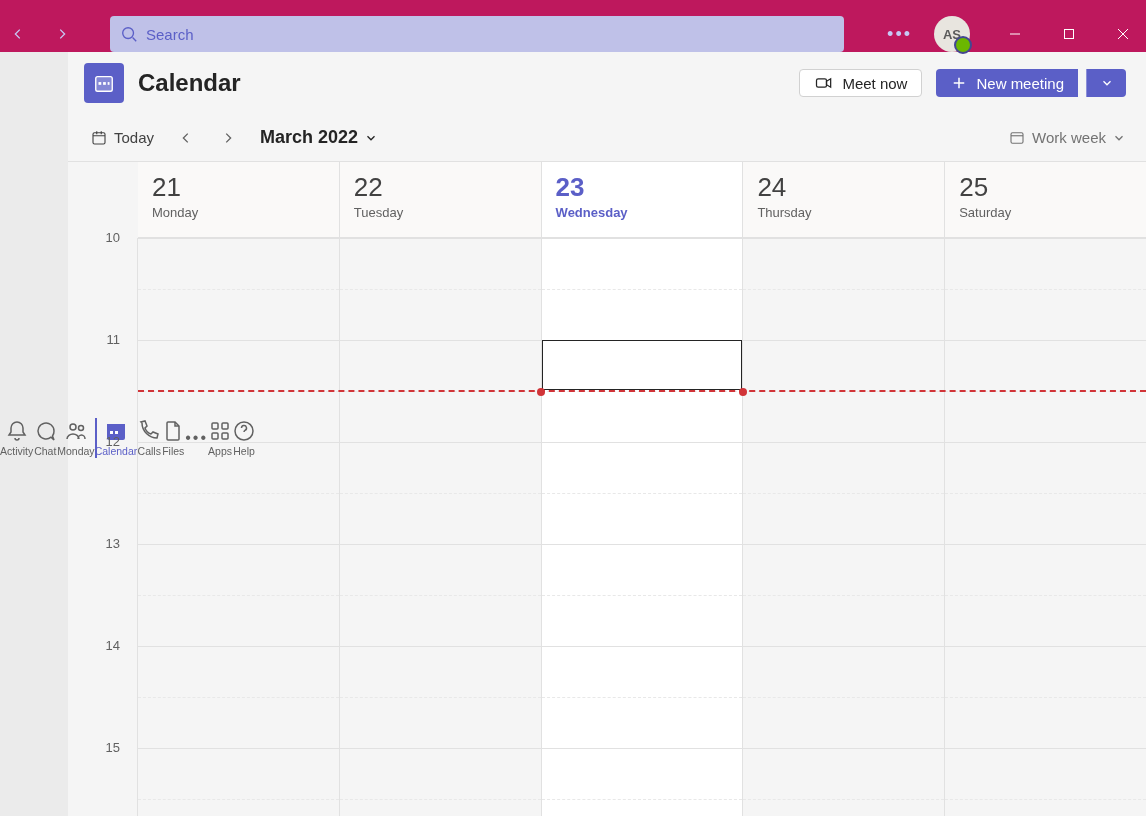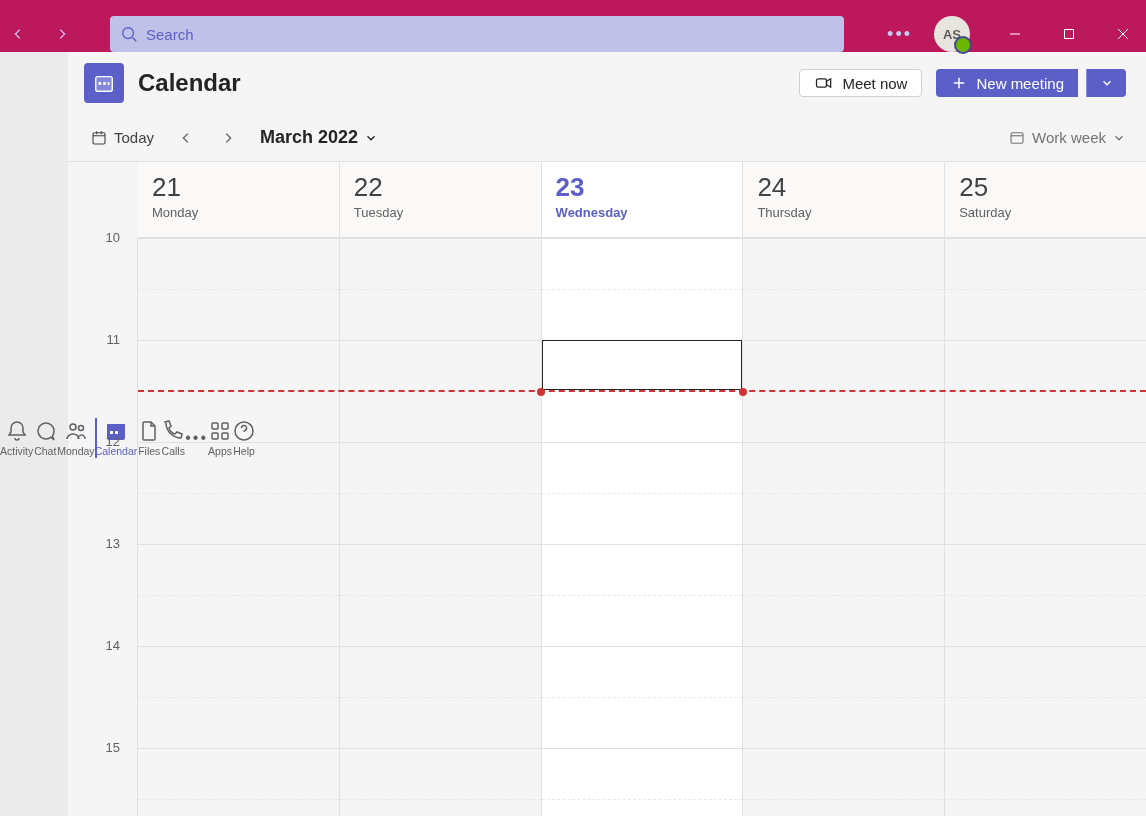--- a/index.html
+++ b/index.html
@@ -145,30 +145,30 @@
       <svg viewBox="0 0 24 24" fill="currentColor">
           <rect x="3" y="5" width="18" height="16" rx="2"></rect>
           <rect x="3" y="5" width="18" height="4" fill="#5b5fc7"></rect>
           <rect x="6" y="12" width="3" height="3" fill="#fff"></rect>
           <rect x="11" y="12" width="3" height="3" fill="#fff"></rect>
         </svg>
       <span>Calendar</span>
     </div>
     <div class="rail-item">
       <svg viewBox="0 0 24 24" fill="none" stroke="currentColor" stroke-width="1.5">
+          <path d="M5 4c0 8 7 15 15 15l1-4-5-2-2 2c-3-1-5-3-6-6l2-2-2-5-4 1z"></path>
+        </svg>
+      <span>Calls</span>
+    </div>
+    <div class="rail-item">
+      <svg viewBox="0 0 24 24" fill="none" stroke="currentColor" stroke-width="1.5">
           <path d="M7 3h7l4 4v13a1 1 0 0 1-1 1H7a1 1 0 0 1-1-1V4a1 1 0 0 1 1-1z"></path>
           <path d="M14 3v4h4"></path>
         </svg>
       <span>Files</span>
-    </div>
-    <div class="rail-item">
-      <svg viewBox="0 0 24 24" fill="none" stroke="currentColor" stroke-width="1.5">
-          <path d="M5 4c0 8 7 15 15 15l1-4-5-2-2 2c-3-1-5-3-6-6l2-2-2-5-4 1z"></path>
-        </svg>
-      <span>Calls</span>
     </div>
     <div class="rail-item" style="height:40px;">
       <span style="font-size:16px;letter-spacing:2px;">•••</span>
     </div>
     <div class="rail-divider"></div>
     <div class="rail-spacer"></div>
     <div class="rail-item">
       <svg viewBox="0 0 24 24" fill="none" stroke="currentColor" stroke-width="1.5">
           <rect x="4" y="4" width="6" height="6" rx="1"></rect>
           <rect x="14" y="4" width="6" height="6" rx="1"></rect>

